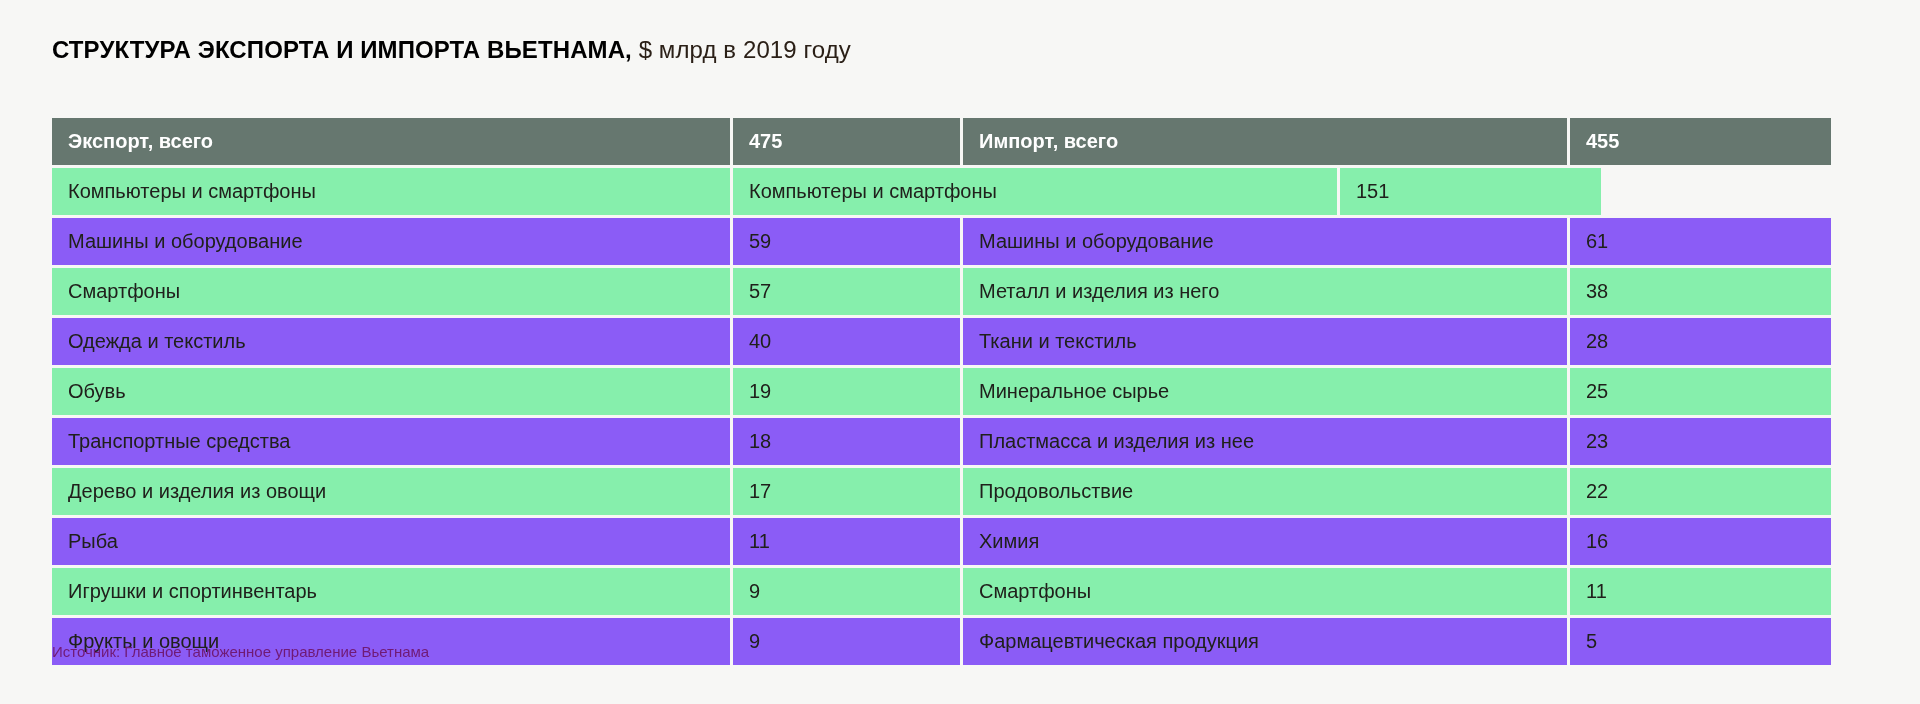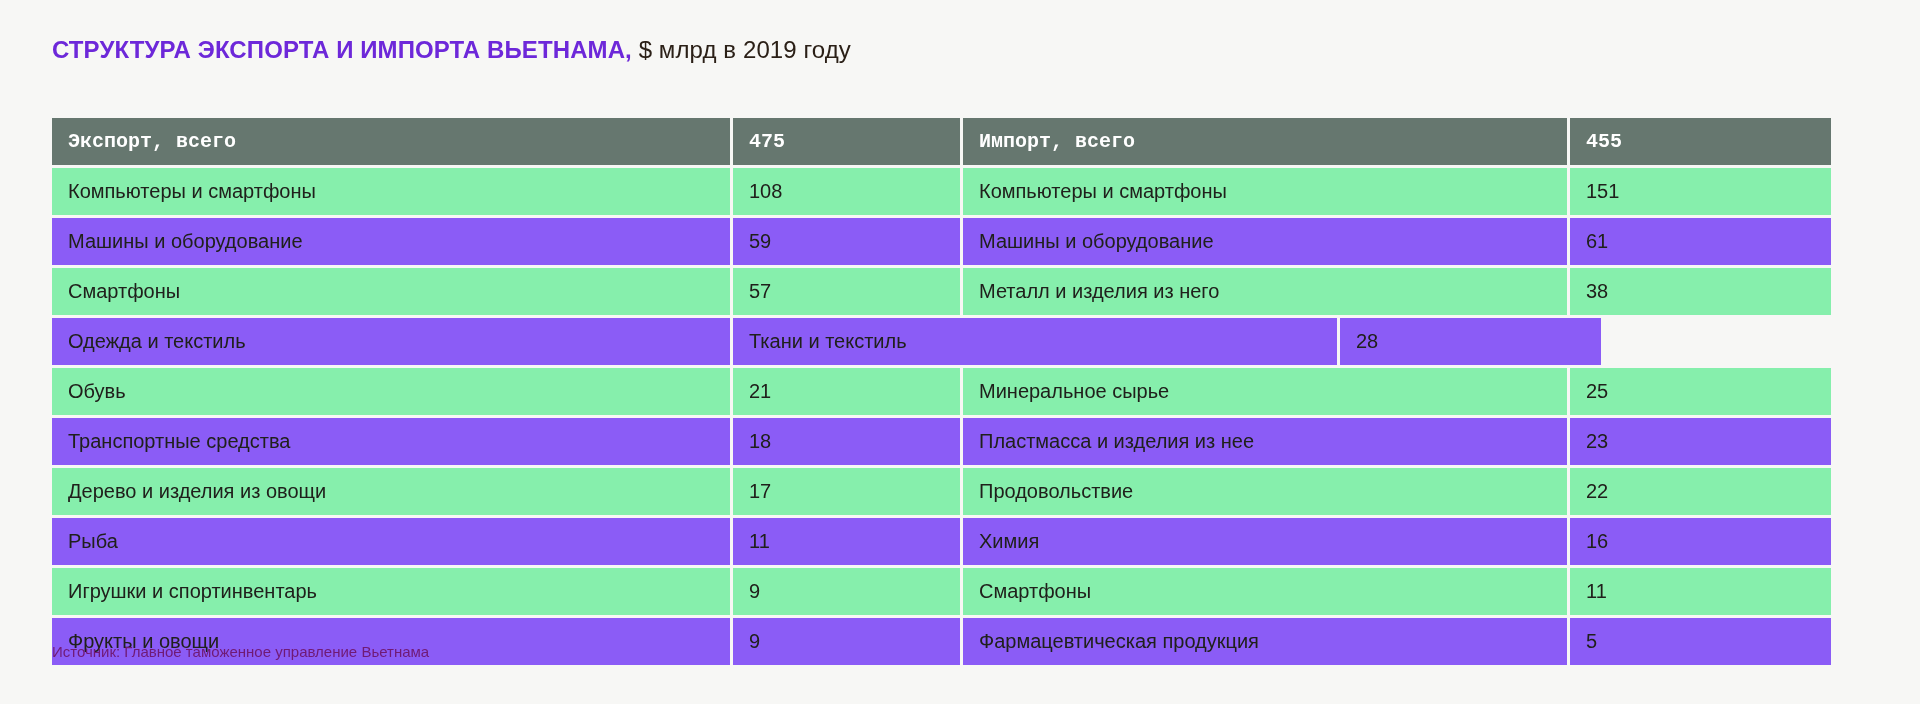--- a/index.html
+++ b/index.html
@@ -23,21 +23,21 @@
   .title-block {
     position: absolute;
     left: 52px;
     top: 36px;
     white-space: nowrap;
     line-height: 1.2;
   }
   .title-main {
     font-size: 24px;
     font-weight: bold;
-    color: #6d28d9;
+    color: #000000;
     letter-spacing: 0.1px;
   }
   .title-sub {
     font-size: 24px;
     font-weight: normal;
     color: #2b2017;
     letter-spacing: 0.1px;
   }
 
   
@@ -70,21 +70,20 @@
   .c-value-left  { width: 227px; margin-right: 3px; }
   .c-label-right { width: 604px; margin-right: 3px; }
   .c-value-right { width: 261px; }
 
   
   .row-header .cell {
     background: #66776f;
     color: #ffffff;
     font-weight: bold;
     font-size: 20px;
-    font-family: Liberation Mono, monospace;
   }
 
   
   .row-dark  .cell { background: #86efac; }
   .row-light .cell { background: #8b5cf6; }
 
   
   .source {
     position: absolute;
     left: 52px;
@@ -107,48 +106,48 @@
 
     <div class="row row-header">
       <div class="cell c-label-left">Экспорт, всего</div>
       <div class="cell c-value-left">475</div>
       <div class="cell c-label-right">Импорт, всего</div>
       <div class="cell c-value-right">455</div>
     </div>
 
     <div class="row row-dark">
       <div class="cell c-label-left">Компьютеры и смартфоны</div>
-      <div class="cell c-value-left">108</div>
       <div class="cell c-label-right">Компьютеры и смартфоны</div>
       <div class="cell c-value-right">151</div>
     </div>
 
     <div class="row row-light">
       <div class="cell c-label-left">Машины и оборудование</div>
       <div class="cell c-value-left">59</div>
       <div class="cell c-label-right">Машины и оборудование</div>
       <div class="cell c-value-right">61</div>
     </div>
 
     <div class="row row-dark">
       <div class="cell c-label-left">Смартфоны</div>
       <div class="cell c-value-left">57</div>
       <div class="cell c-label-right">Металл и изделия из него</div>
       <div class="cell c-value-right">38</div>
     </div>
 
     <div class="row row-light">
       <div class="cell c-label-left">Одежда и текстиль</div>
+      <div class="cell c-value-left">40</div>
       <div class="cell c-label-right">Ткани и текстиль</div>
       <div class="cell c-value-right">28</div>
     </div>
 
     <div class="row row-dark">
       <div class="cell c-label-left">Обувь</div>
-      <div class="cell c-value-left">21</div>
+      <div class="cell c-value-left">19</div>
       <div class="cell c-label-right">Минеральное сырье</div>
       <div class="cell c-value-right">25</div>
     </div>
 
     <div class="row row-light">
       <div class="cell c-label-left">Транспортные средства</div>
       <div class="cell c-value-left">18</div>
       <div class="cell c-label-right">Пластмасса и изделия из нее</div>
       <div class="cell c-value-right">23</div>
     </div>

